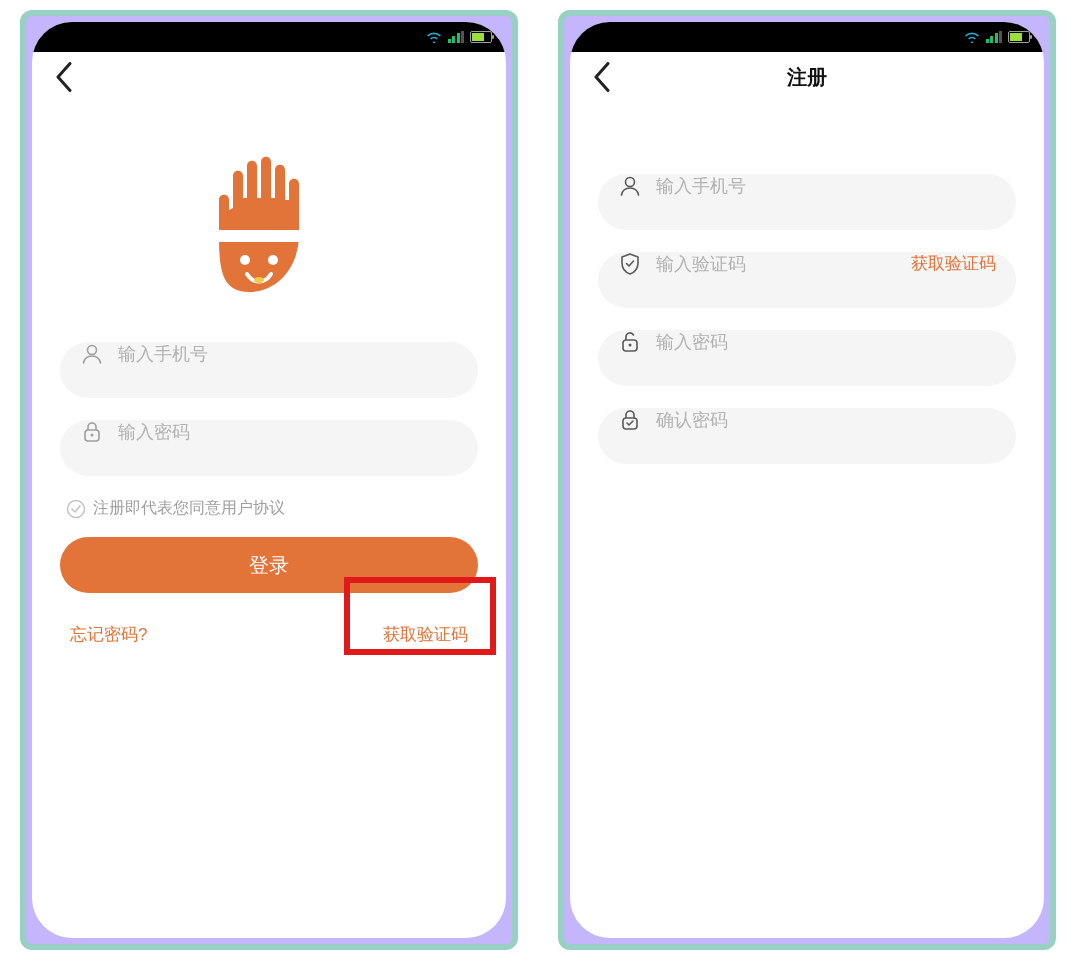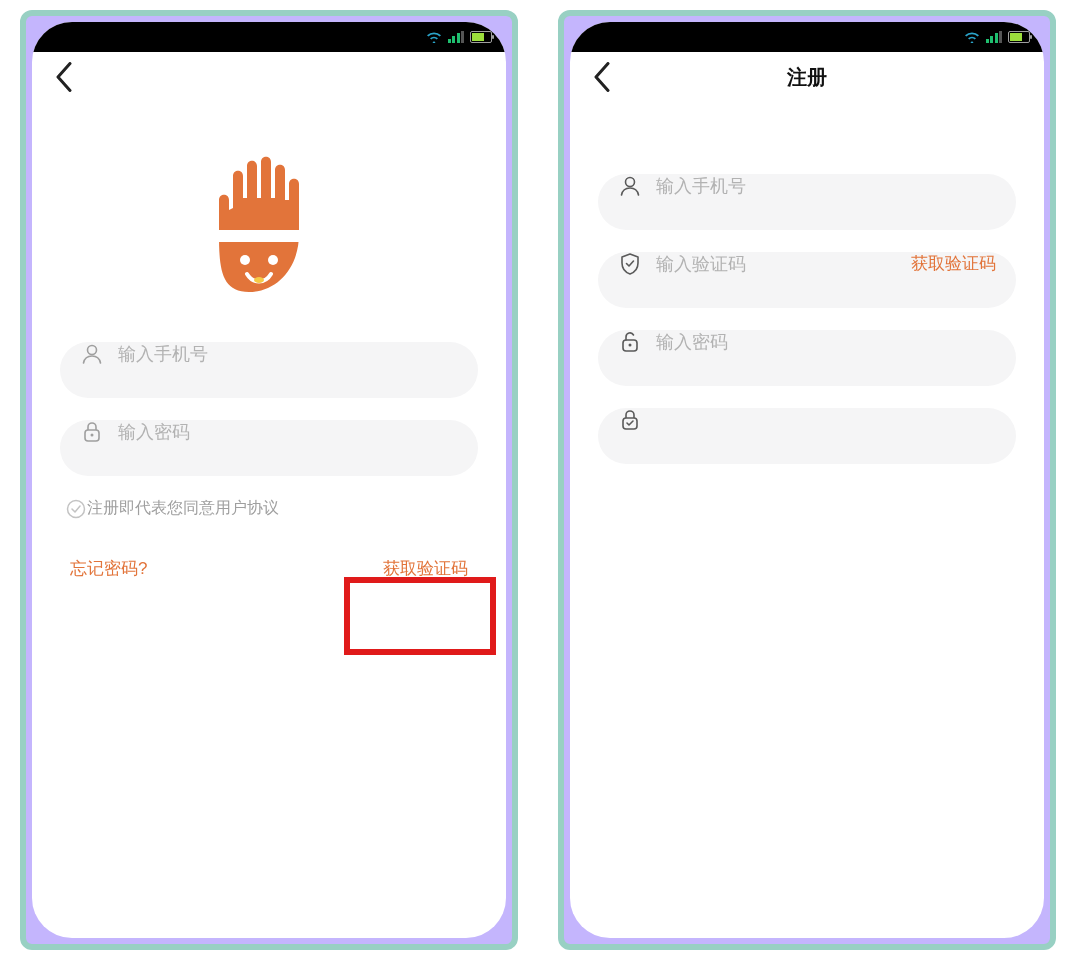--- a/index.html
+++ b/index.html
@@ -107,21 +107,21 @@
     color:#b2b2b2;
     font-size: 18px;
     flex:1;
   }
   .input-action {
     color:#e2743a;
     font-size: 17px;
     white-space: nowrap;
   }
   .terms {
-    display:flex; align-items:center; gap:1px;
+    display:flex; align-items:center; gap:7px;
     color:#9f9f9f; font-size:16px;
     margin: 6px 0 18px 6px;
   }
   .big-btn {
     width:100%;
     height:56px;
     border-radius:28px;
     background:#e2743a;
     color:#fff;
     font-size:20px;
@@ -226,20 +226,23 @@
         </div>
 
         <div class="terms">
           <svg width="20" height="20" viewBox="0 0 20 20">
               <circle cx="10" cy="10" r="8.5" stroke="#c3c3c3" stroke-width="1.5" fill="none"></circle>
               <path d="M6 10l3 3 5-6" stroke="#c3c3c3" stroke-width="1.5" fill="none" stroke-linecap="round" stroke-linejoin="round"></path>
             </svg>
           <span>注册即代表您同意用户协议</span>
         </div>
 
+        <div class="big-btn">
+          <span>登录</span>
+        </div>
 
         <div class="links-row">
           <span class="link">忘记密码?</span>
           <span class="link">获取验证码</span>
         </div>
       </div>
 
       <div class="highlight-box" style="left:312px; top:555px; width:152px; height:78px;"></div>
     </div>
   </div>
@@ -300,20 +303,21 @@
             </svg>
           <span class="input-placeholder">输入密码</span>
         </div>
 
         <div class="input-field">
           <svg class="input-icon" viewBox="0 0 24 24">
               <rect x="5" y="10" width="14" height="11" rx="3" stroke="#5a5a5a" stroke-width="1.6" fill="none"></rect>
               <path d="M8 10V7a4 4 0 018 0v3" stroke="#5a5a5a" stroke-width="1.6" fill="none"></path>
               <path d="M9 15l2 2 4-4" stroke="#5a5a5a" stroke-width="1.6" fill="none" stroke-linecap="round" stroke-linejoin="round"></path>
             </svg>
+          <span class="input-placeholder">确认密码</span>
         </div>
 
         <div style="height:40px;"></div>
 
       </div>
     </div>
   </div>
 
 </div>
 

